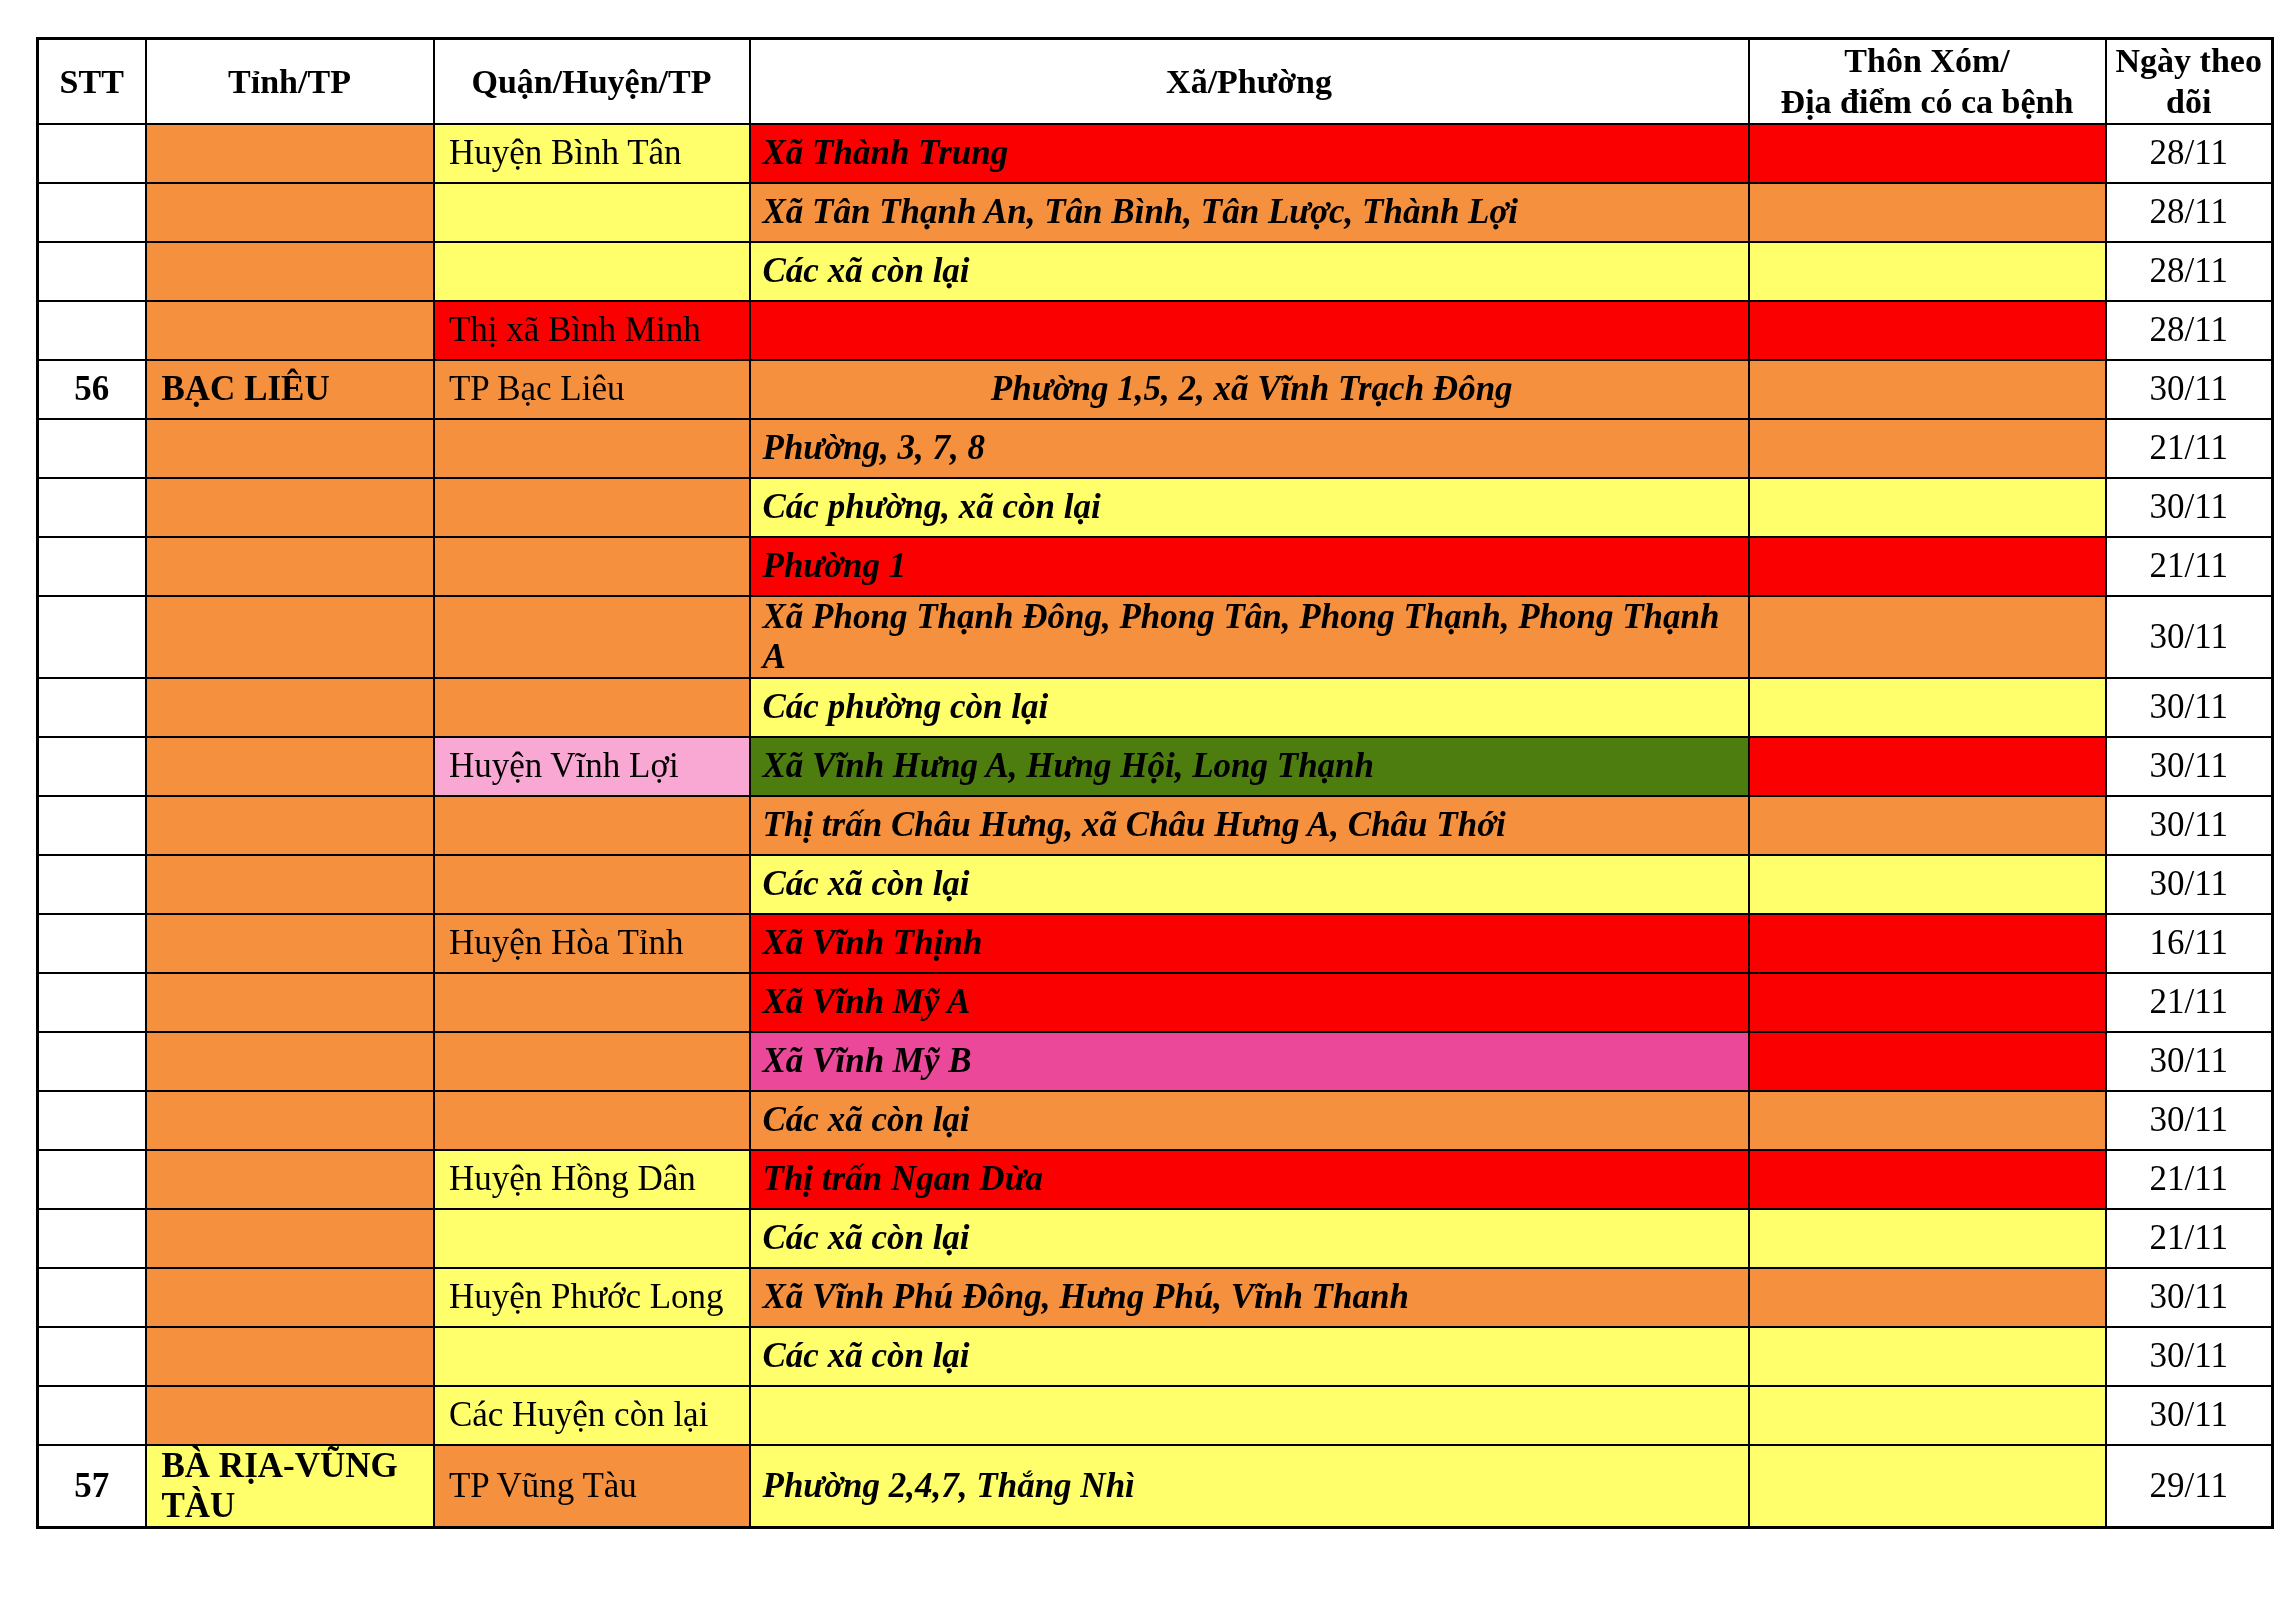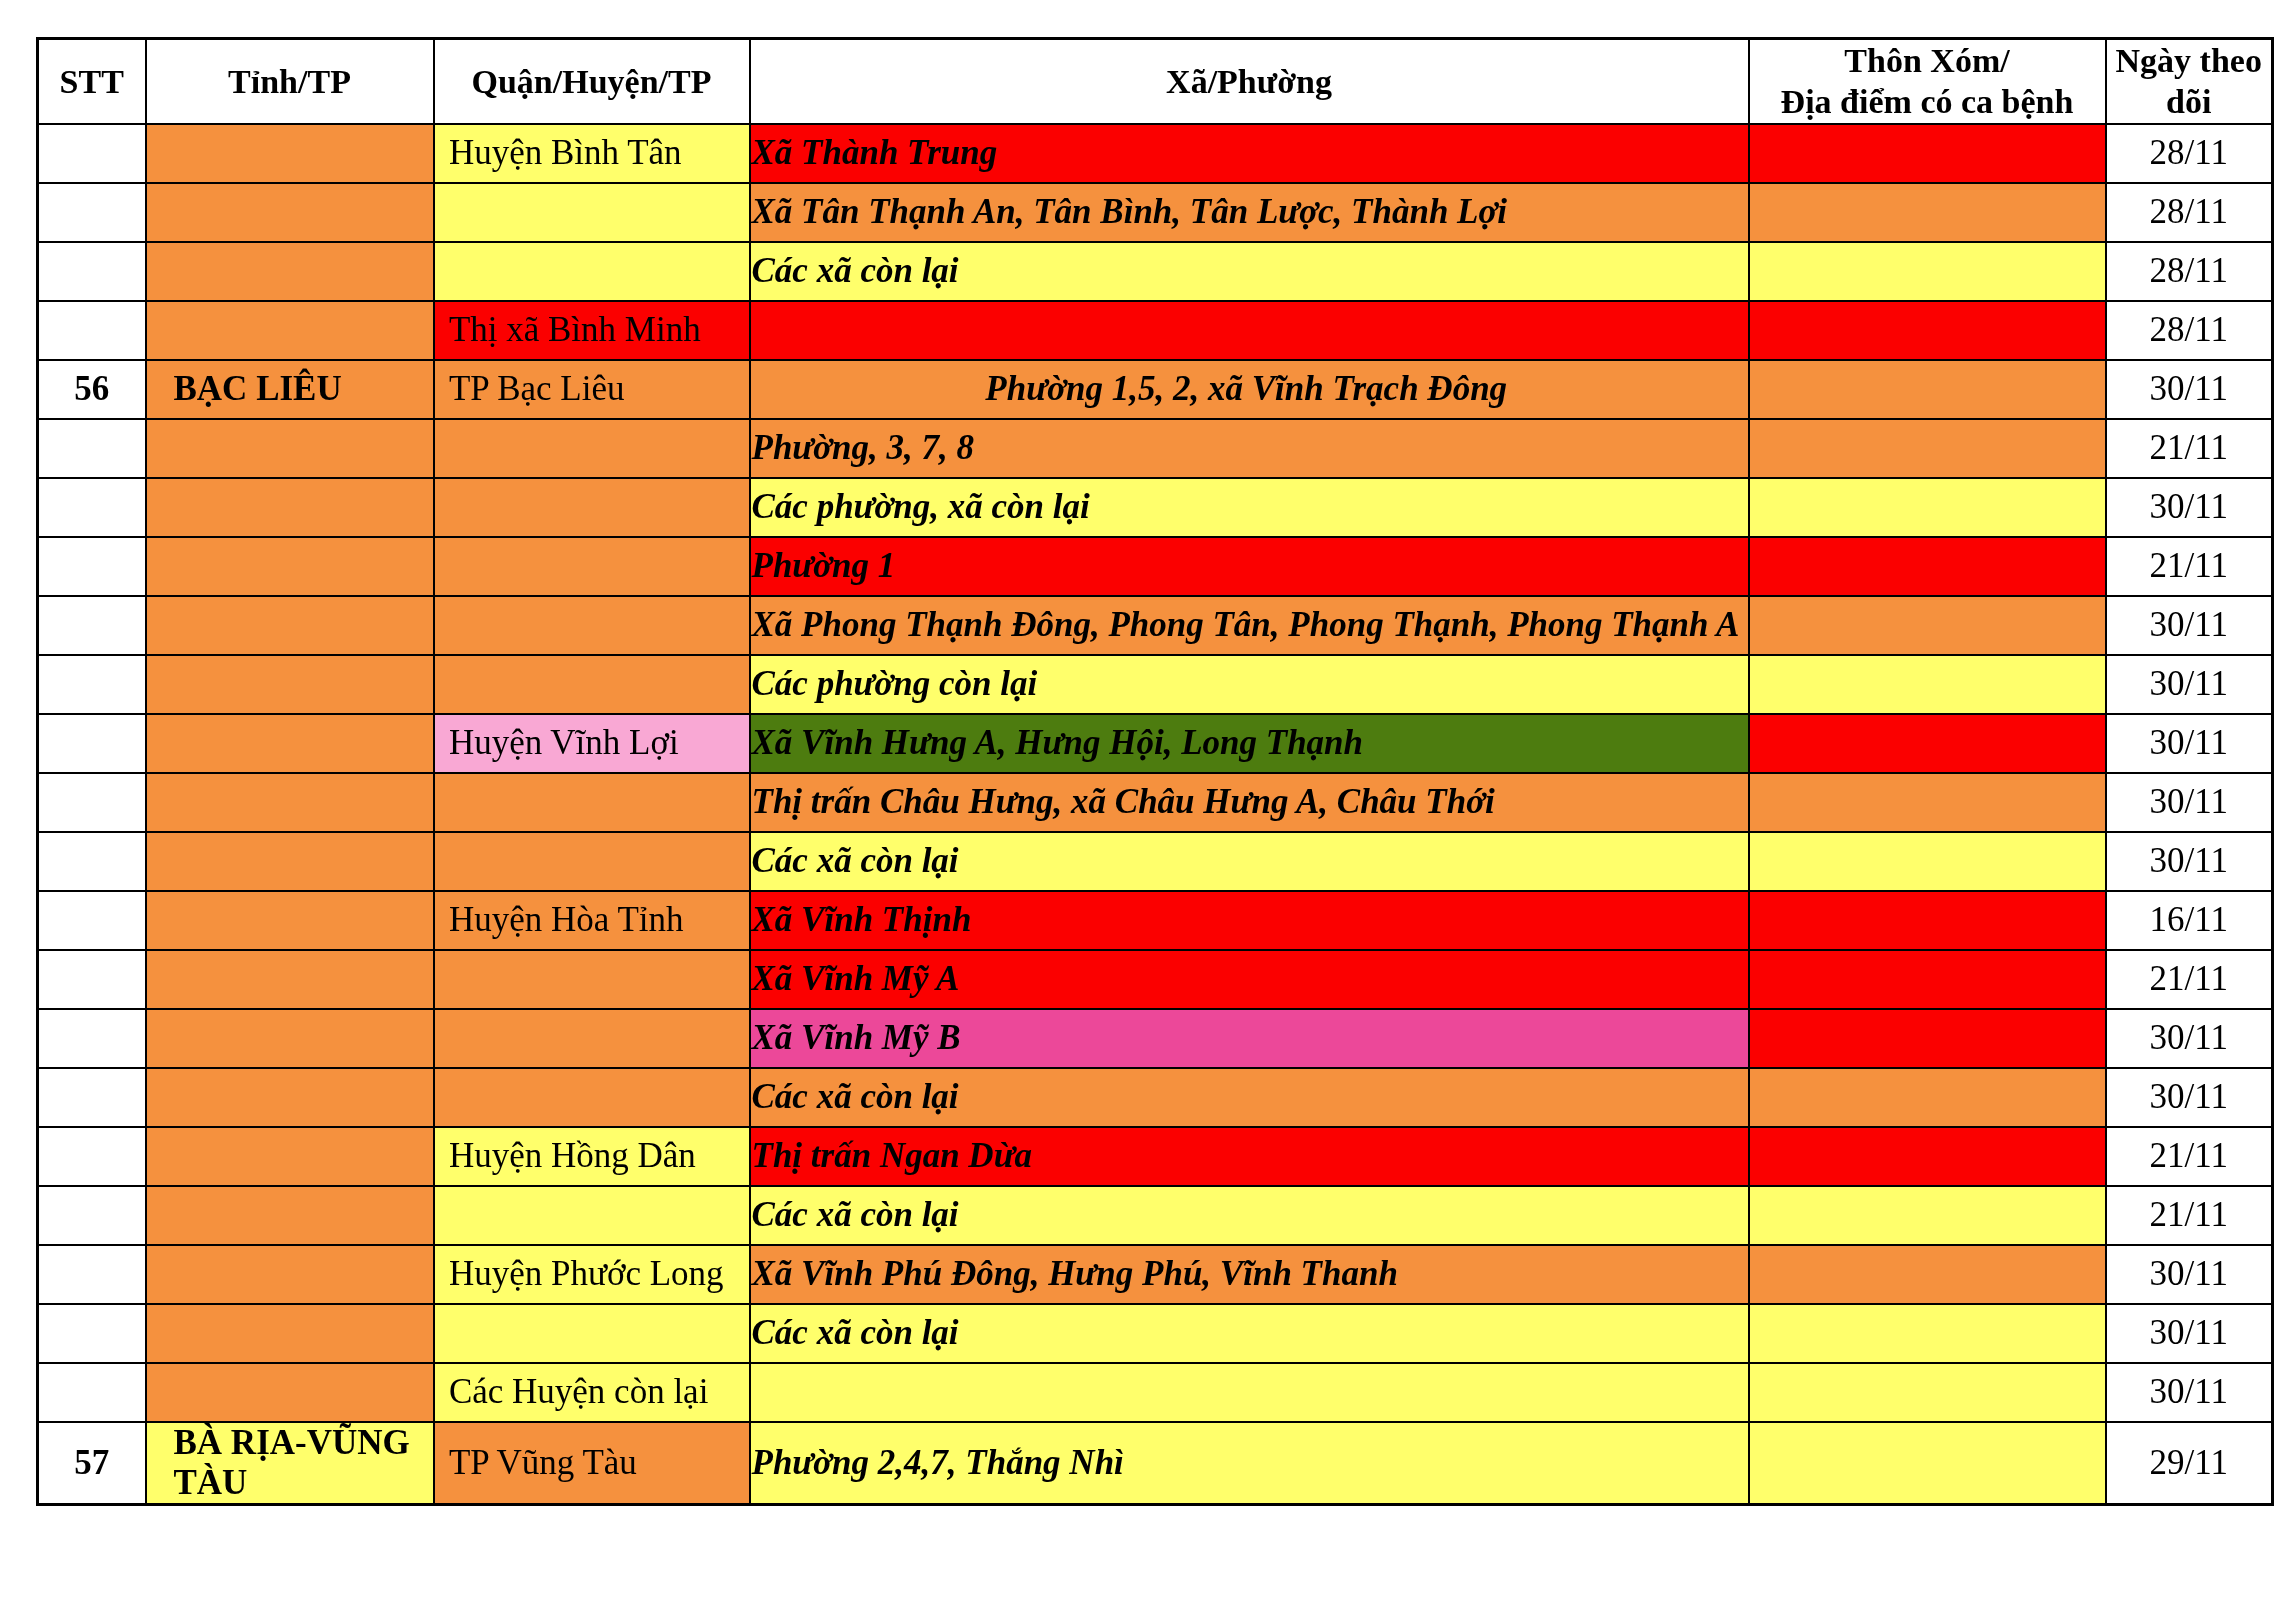--- a/index.html
+++ b/index.html
@@ -21,23 +21,23 @@
   thead tr{height:75px;}
   tbody tr{height:59px;}
   tbody tr:last-child{height:68px;}
   th{
     font-weight:bold;font-size:34px;line-height:1.22;
     text-align:center;padding:0 5.2px;background:#FFFFFF;color:#000;
   }
   .th-line{min-height:0;}
   td{font-size:35px;color:#000;padding:0 6.5px;}
   td.c-stt{text-align:center;font-weight:bold;}
-  td.c-tinh{font-weight:bold;padding-left:27px;white-space:pre-line;line-height:1.15;}
+  td.c-tinh{font-weight:bold;padding-left:15px;white-space:pre-line;line-height:1.15;}
   td.c-quan{padding-left:14.4px;}
-  td.c-xa{font-weight:bold;font-style:italic;padding-left:1px;}
+  td.c-xa{font-weight:bold;font-style:italic;padding-left:12px;}
   td.c-thon{}
   td.c-ngay{text-align:center;}
 </style>
 </head>
 <body>
 
 <div class="table-wrap">
   <table>
     <colgroup>
       <col style="width:108px">

